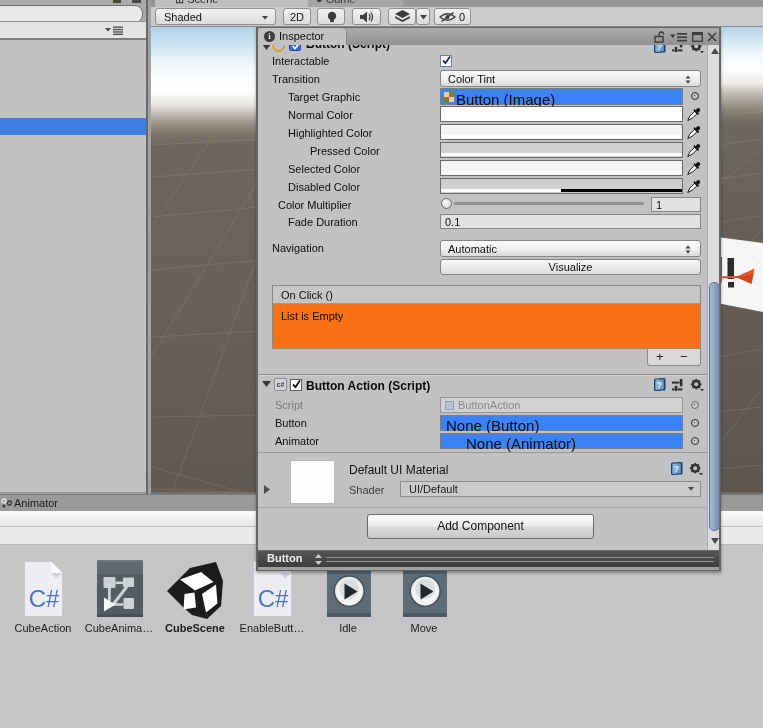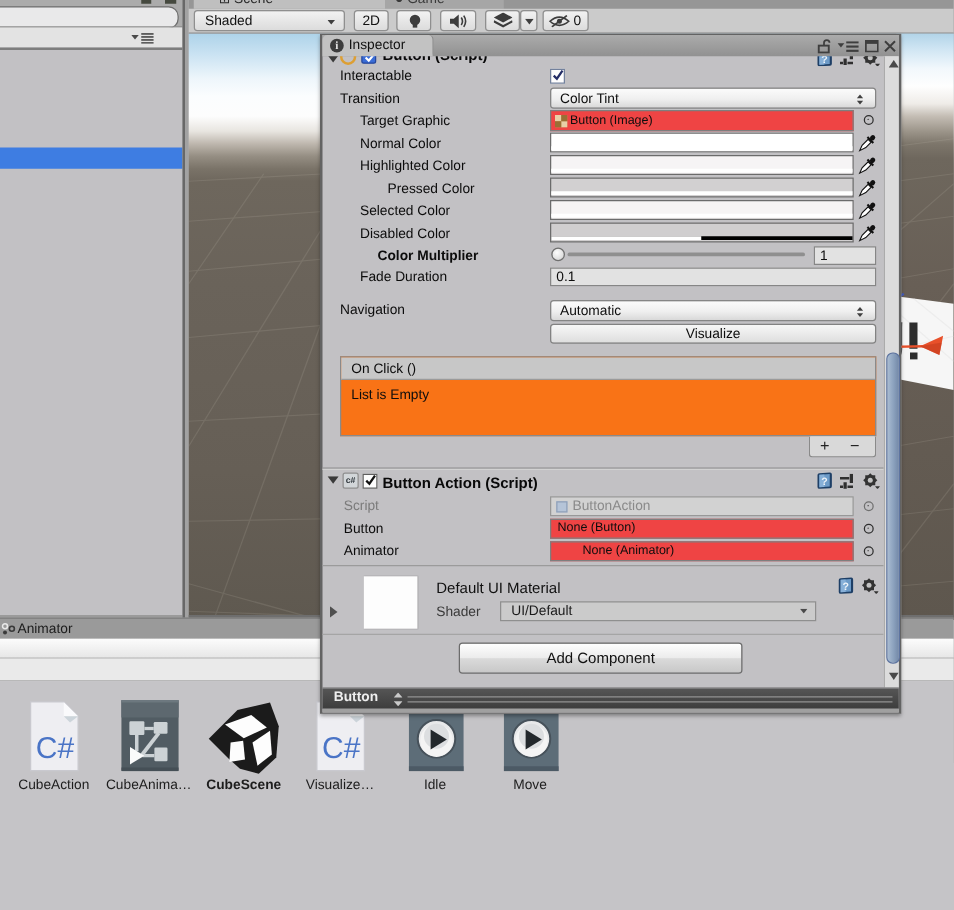--- a/index.html
+++ b/index.html
@@ -9,22 +9,22 @@
   .t11{font-size:11px;color:#0d0d0d;line-height:13px;white-space:nowrap;}
   .t12b{font-size:12px;font-weight:bold;color:#090909;white-space:nowrap;}
   .tbtn{height:17px;background:linear-gradient(180deg,#f2f2f2,#dcdcdc);border:1px solid #8f8f8f;
         border-radius:3px;box-sizing:border-box;font-size:11px;color:#111;}
   .dd{position:absolute;height:17px;background:linear-gradient(180deg,#fbfbfb 0%,#efefef 55%,#d9d9d9 100%);
       border:1px solid #858585;border-radius:3px;box-sizing:border-box;font-size:11px;color:#0d0d0d;}
   .dd .tx{position:absolute;left:7px;top:1.5px;}
   .updn{position:absolute;right:7px;top:3px;width:7px;height:10px;}
   .fld{position:absolute;height:16px;background:#e2e2e2;border:1px solid #868686;box-sizing:border-box;
        font-size:11px;color:#0d0d0d;}
-  .objf{position:absolute;height:17px;background:#ef4444;border:1px solid #7e7e7e;box-sizing:border-box;
-       font-size:10px;color:#0d0d0d;}
+  .objf{position:absolute;height:17px;background:#3b82f6;border:1px solid #7e7e7e;box-sizing:border-box;
+       font-size:15px;color:#0d0d0d;}
   .sw{position:absolute;width:243px;height:16px;border:1px solid #6b6b6b;box-sizing:border-box;}
   .swa{position:absolute;left:0;right:0;bottom:1px;height:3px;background:#fff;}
   .lblr{position:absolute;font-size:11px;color:#0c0c0c;white-space:nowrap;}
   .circ{position:absolute;width:8px;height:8px;border:1.6px solid #2e2e2e;border-radius:50%;box-sizing:border-box;}
   .circ:after{content:"";position:absolute;left:1.6px;top:1.6px;width:1.8px;height:1.8px;background:#2e2e2e;border-radius:50%;}
 </style>
 </head>
 <body>
 <svg width="0" height="0" style="position:absolute;">
   <defs>
@@ -235,21 +235,21 @@
     <rect width="44" height="1.5" fill="#8a99a4"></rect>
     <rect y="45" width="44" height="4" fill="#4c5a65"></rect>
     <circle cx="22.2" cy="23" r="15" fill="#e8e9ea" stroke="#47525b" stroke-width="1.6"></circle>
     <circle cx="22.2" cy="24.5" r="13" fill="#f4f4f4"></circle>
     <circle cx="22.2" cy="21" r="10" fill="#dcdee0"></circle>
     <polygon points="17.5,15.5 17.5,31.5 30.5,23.5" fill="#23282c"></polygon>
   </svg>
   <div class="t11" style="position:absolute;left:0px;top:72px;width:86px;text-align:center;color:#1d1d1d;">CubeAction</div>
   <div class="t11" style="position:absolute;left:76px;top:72px;width:86px;text-align:center;color:#1d1d1d;">CubeAnima…</div>
   <div class="t11" style="position:absolute;left:152px;top:72px;width:86px;text-align:center;color:#1d1d1d;font-weight:bold;">CubeScene</div>
-  <div class="t11" style="position:absolute;left:229px;top:72px;width:86px;text-align:center;color:#1d1d1d;">Visualize…</div>
+  <div class="t11" style="position:absolute;left:229px;top:72px;width:86px;text-align:center;color:#1d1d1d;">EnableButt…</div>
   <div class="t11" style="position:absolute;left:305px;top:72px;width:86px;text-align:center;color:#1d1d1d;">Idle</div>
   <div class="t11" style="position:absolute;left:381px;top:72px;width:86px;text-align:center;color:#1d1d1d;">Move</div>
 </div>
 
 <div class="ab" id="inspector" style="left:256px;top:27px;width:461px;height:542px;background:#c2c1c4;
      border:1px solid #636363;border-left-width:2px;border-right-width:2px;box-sizing:content-box;
      box-shadow:0 2px 3px rgba(0,0,0,0.35);">
 
   <div class="ab" style="left:0;top:0;width:461px;height:17px;background:linear-gradient(180deg,#ababab,#919191);"></div>
   <div class="ab" style="left:0;top:0;width:88px;height:17px;background:#c2c2c2;border-radius:4px 4px 0 0;border-right:1px solid #898989;">
@@ -364,21 +364,21 @@
   <svg class="ab eyed" style="left:427px;top:114px;" width="17" height="17">
       <use href="#edrop"></use>
     </svg>
   <svg class="ab eyed" style="left:427px;top:132px;" width="17" height="17">
       <use href="#edrop"></use>
     </svg>
   <svg class="ab eyed" style="left:427px;top:150px;" width="17" height="17">
       <use href="#edrop"></use>
     </svg>
 
-  <div class="lblr" style="left:44px;top:171px;font-weight:bold;">Color Multiplier</div>
+  <div class="lblr" style="left:20px;top:171px;">Color Multiplier</div>
   <div class="ab" style="left:196px;top:174px;width:190px;height:3px;background:#8f8f8f;border-radius:2px;"></div>
   <div class="ab" style="left:183px;top:170px;width:11px;height:11px;border-radius:50%;background:radial-gradient(circle at 40% 35%,#fdfdfd,#cfcfcf);border:1px solid #6f6f6f;box-sizing:border-box;"></div>
   <div class="fld" style="left:393px;top:169px;width:50px;height:15px;">
       <span style="position:absolute;left:4px;top:1px;">1</span>
     </div>
   <div class="lblr" style="left:30px;top:188px;text-align:right;">Fade Duration</div>
   <div class="fld" style="left:182px;top:186px;width:261px;height:15px;">
       <span style="position:absolute;left:4px;top:1px;">0.1</span>
     </div>
 
@@ -466,21 +466,21 @@
       <rect x="2.2" y="2.2" width="8" height="8"></rect>
       <rect x="2.2" y="2.2" width="8" height="8" transform="rotate(45 6.2 6.2)"></rect>
     </g>
     <circle cx="6.2" cy="6.2" r="2" fill="#c2c2c2"></circle>
     <polygon points="10,11 14,11 12,13.5" fill="#333333"></polygon>
   </svg>
   <svg class="ab" style="left:6px;top:457px;" width="7" height="10">
       <polygon points="0,0 6,4.5 0,9" fill="#4f4f4f"></polygon>
     </svg>
   <div class="lblr" style="left:91px;top:456px;color:#3a3a3a;">Shader</div>
-  <div class="ab" style="left:142px;top:453px;width:253px;height:16px;background:#cbcbcb;border:1px solid #8f8f8f;box-sizing:border-box;">
+  <div class="ab" style="left:142px;top:453px;width:301px;height:16px;background:#cbcbcb;border:1px solid #8f8f8f;box-sizing:border-box;">
     <span style="position:absolute;left:8px;top:1px;font-size:11px;color:#1a1a1a;">UI/Default</span>
     <svg style="position:absolute;right:6px;top:5px;" width="6" height="4">
         <polygon points="0,0 6,0 3,3.8" fill="#4a4a4a"></polygon>
       </svg>
   </div>
 
   <div class="ab" style="left:0;top:479px;width:449px;height:1px;background:#a5a5a5;"></div>
 
   <div class="ab" style="left:109px;top:486px;width:227px;height:25px;background:linear-gradient(180deg,#fefefe 0%,#ececec 48%,#dadada 52%,#c8c8c8 100%);
        border:1px solid #6c6c6c;border-radius:3px;box-sizing:border-box;font-size:12px;color:#111;text-align:center;line-height:23px;">Add Component</div>

